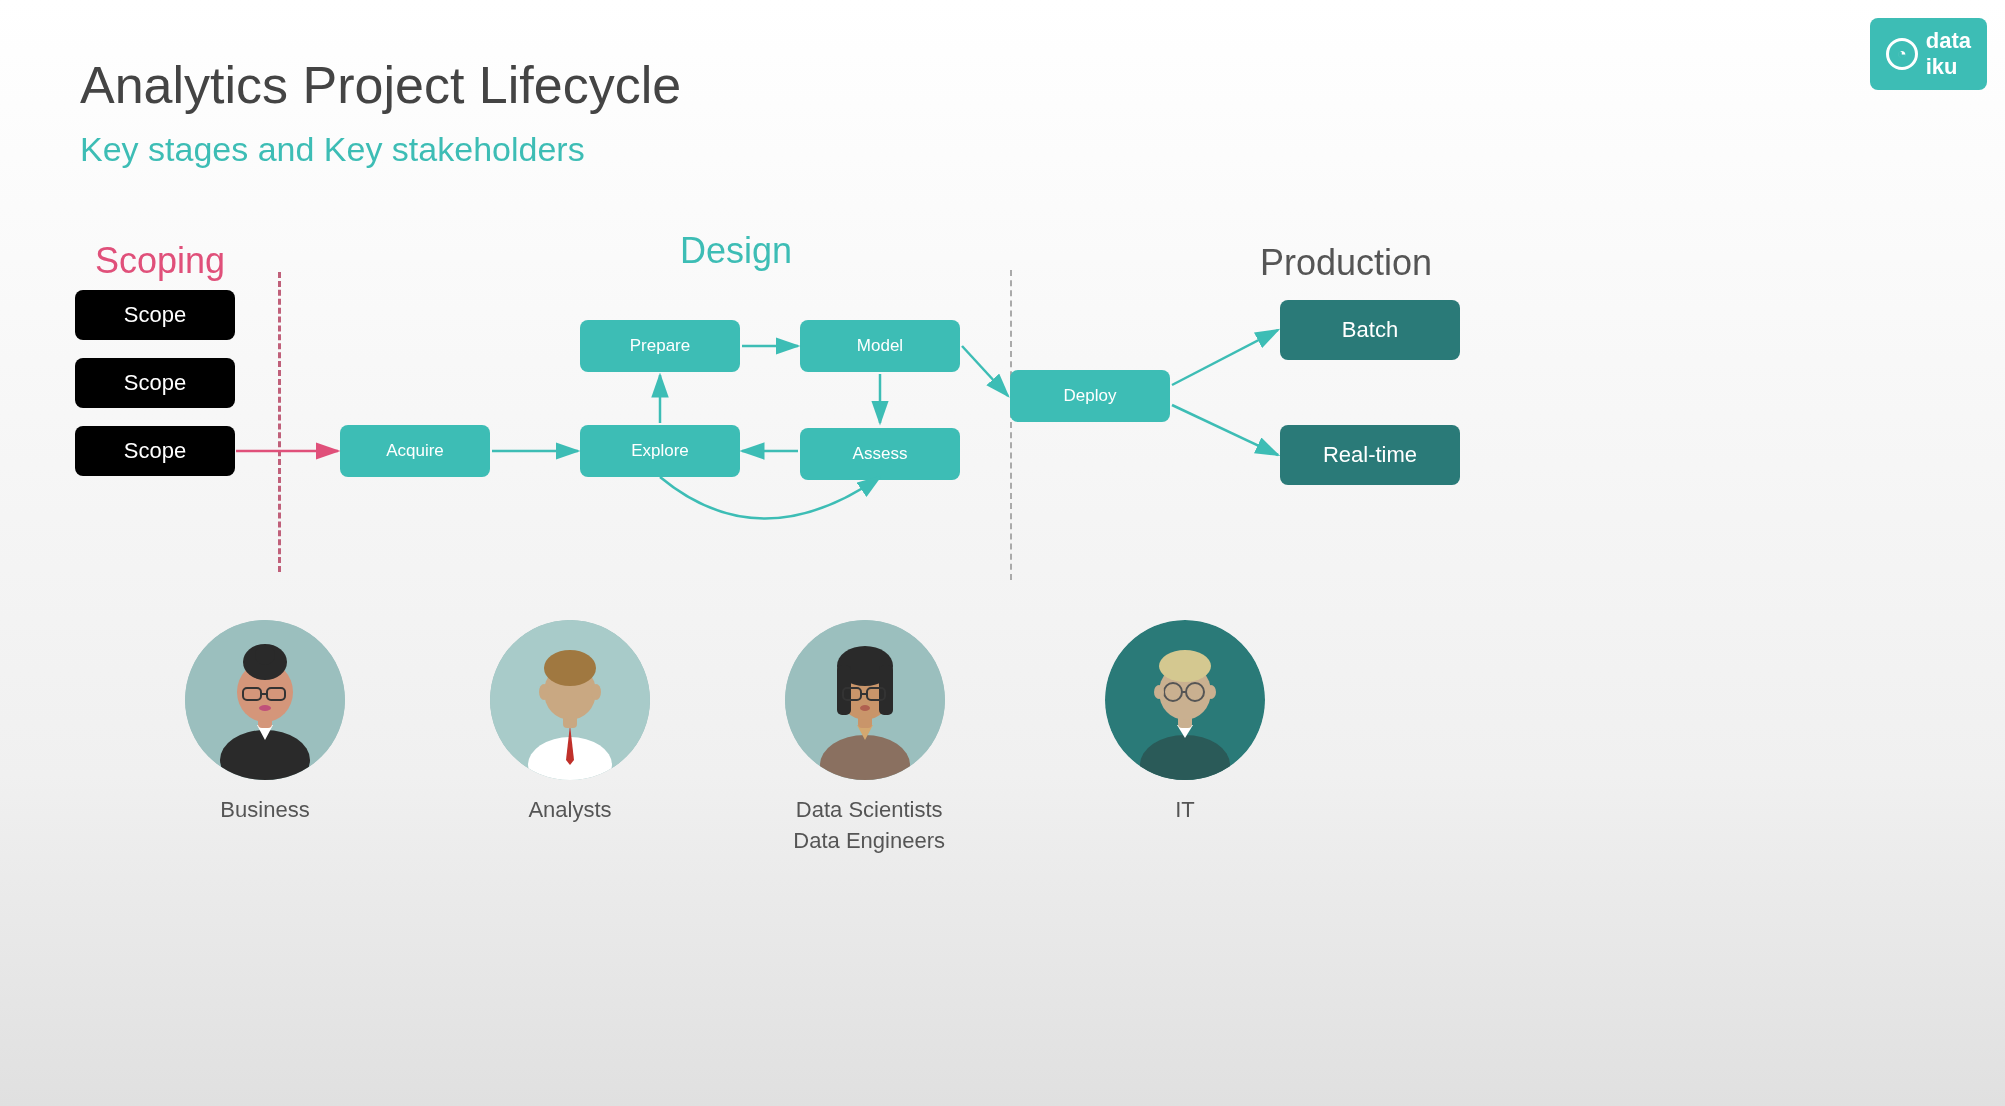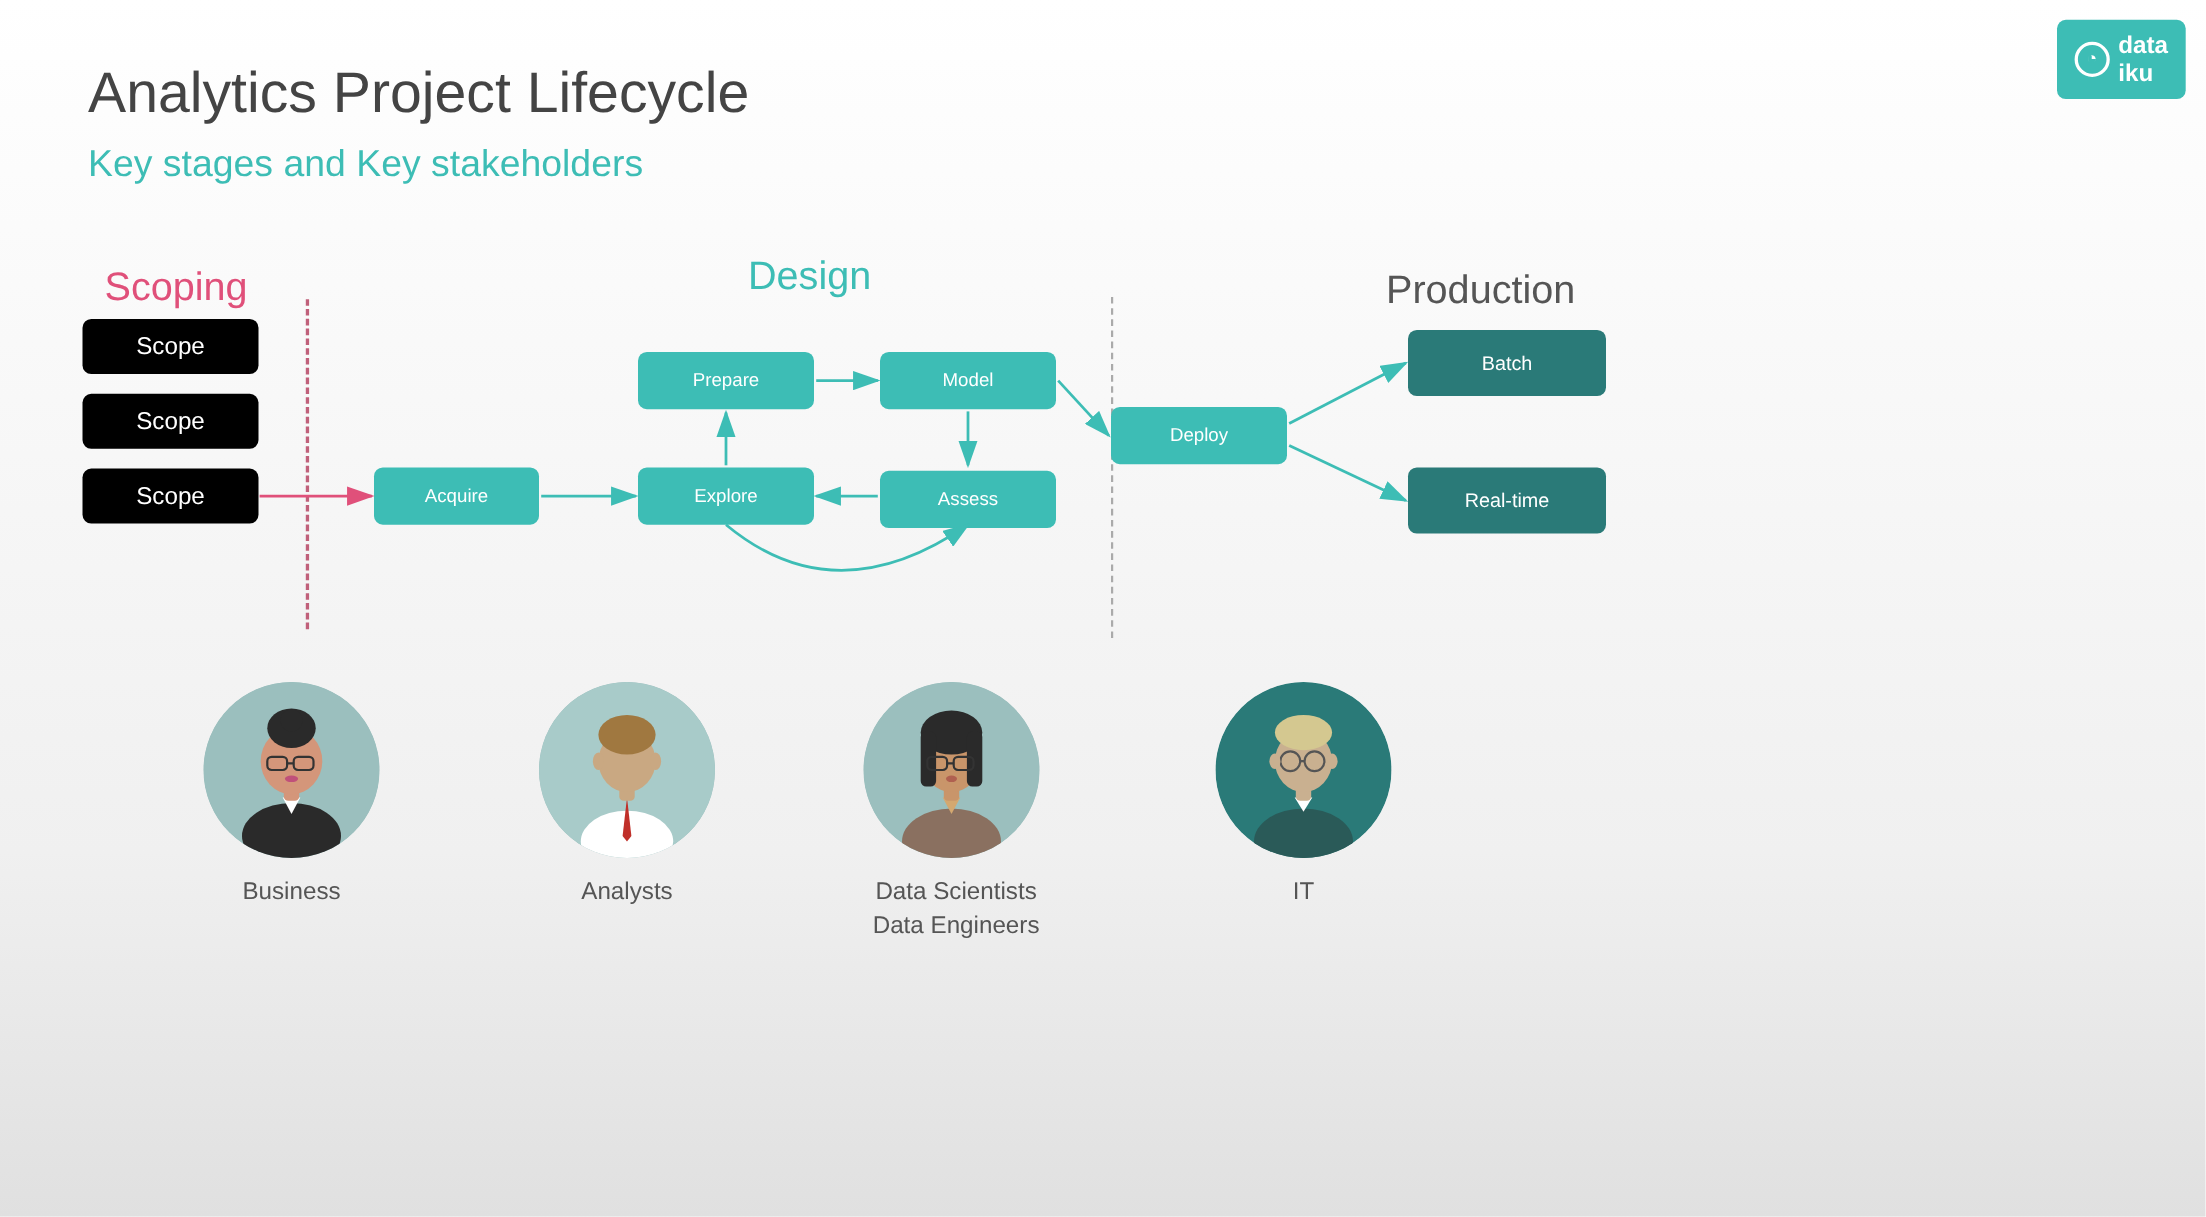--- a/index.html
+++ b/index.html
@@ -116,21 +116,21 @@
     }
 
     .flow-box-dark {
       position: absolute;
       background: #2a7a78;
       color: white;
       border-radius: 8px;
       display: flex;
       align-items: center;
       justify-content: center;
-      font-size: 18px;
+      font-size: 22px;
     }
 
     #acquire { top: 215px; left: 340px; width: 150px; height: 52px; }
     #prepare { top: 110px; left: 580px; width: 160px; height: 52px; }
     #explore { top: 215px; left: 580px; width: 160px; height: 52px; }
     #model   { top: 110px; left: 800px; width: 160px; height: 52px; }
     #assess  { top: 218px; left: 800px; width: 160px; height: 52px; }
     #deploy  { top: 160px; left: 1010px; width: 160px; height: 52px; }
     #batch   { top: 90px;  left: 1280px; width: 180px; height: 60px; }
     #realtime{ top: 215px; left: 1280px; width: 180px; height: 60px; }

